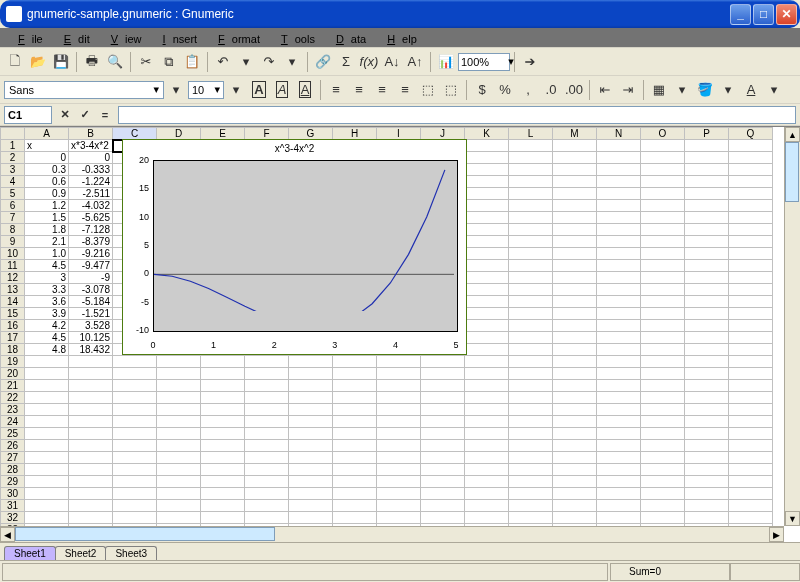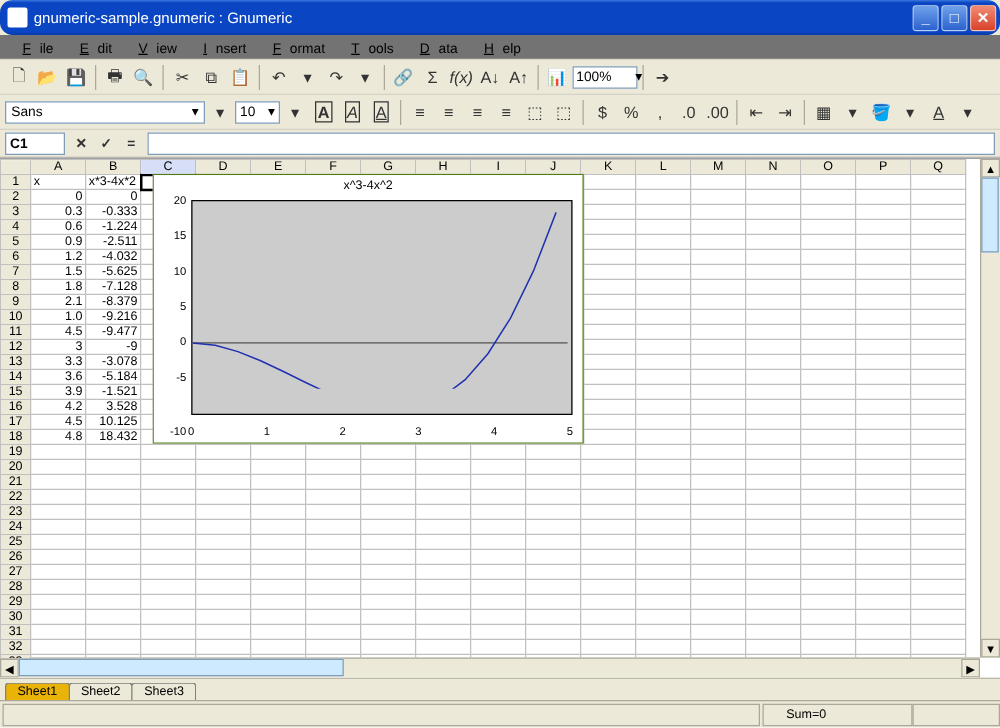--- a/index.html
+++ b/index.html
@@ -38,21 +38,21 @@
   .sel-cell{outline:2px solid #000; outline-offset:-1px;}
   .hscroll{position:absolute;bottom:0;left:0;right:16px;height:16px;background:#ece9d8;border-top:1px solid #aca899;display:flex;align-items:center;}
   .vscroll{position:absolute;top:0;right:0;bottom:16px;width:16px;background:#ece9d8;border-left:1px solid #aca899;}
   .sbtn{width:15px;height:15px;background:#ece9d8;border:1px solid #aca899;display:flex;align-items:center;justify-content:center;font-size:9px;}
   .vtrack{flex:1;position:relative;}
   .vthumb{position:absolute;left:0;top:0;width:14px;height:60px;background:#cdeaff;border:1px solid #7f9db9;}
   .htrack{flex:1;position:relative;height:15px;}
   .hthumb{position:absolute;top:0;left:0;height:14px;width:260px;background:#cdeaff;border:1px solid #7f9db9;}
   .tabs{height:18px;display:flex;align-items:flex-end;background:#ece9d8;border-top:1px solid #aca899;padding-left:4px;}
   .tab{padding:1px 9px;border:1px solid #808080;border-bottom:none;border-top-left-radius:3px;border-top-right-radius:3px;background:#ece9d8;font-size:10px;margin-right:-1px;}
-  .tab.active{background:#eab308;position:relative;z-index:1;}
+  .tab.active{background:#c4b5fd;position:relative;z-index:1;}
   .status{height:22px;border-top:1px solid #aca899;display:flex;align-items:center;font-size:10px;}
   .statcell{border:1px solid #aca899;height:18px;padding:0 18px;display:flex;align-items:center;}
   .status .wide{flex:1;margin:0 2px;}
   .chart-overlay{position:absolute; left:122px; top:12px; width:345px; height:216px; background:#fff; border:1px solid #4d7c0f;}
   .chart-title{text-align:center;font-size:10px;padding:3px 0;}
   .chart-plot{position:absolute;left:30px;top:20px;right:8px;bottom:22px;background:#cccccc;border:1px solid #000;}
   svg.axes{position:absolute;inset:0;}
   .ytick{position:absolute;left:0;width:26px;text-align:right;font-size:9px;transform:translateY(-50%);}
   .xtick{position:absolute;bottom:4px;font-size:9px;transform:translateX(-50%);}
   .boxed{border:1px solid #333;padding:0 1px;}
@@ -929,21 +929,21 @@
 
     <div class="chart-overlay">
       <div class="chart-title">x^3-4x^2</div>
       <div class="chart-plot">
         <svg class="axes" id="chartsvg">
             <line x1="0" y1="113.33333333333334" x2="303" y2="113.33333333333334" stroke="#000" stroke-width="0.6"></line>
             <path d="M0,113.33333333333334L18.18,115.22033333333334L36.36,120.26933333333334L54.54,127.56233333333333L72.72,136.18133333333333L90.89999999999999,145.20833333333334L109.08,153.72533333333334L127.26,160.81433333333334L145.44,165.55733333333333L163.62,167.03633333333335L181.79999999999998,164.33333333333334L199.98,156.53033333333335L218.16,142.70933333333335L236.34,121.95233333333334L254.52,93.34133333333332L272.7,55.95833333333334L290.88,8.885333333333335" fill="none" stroke="#2030b0" stroke-width="1.2"></path>
           </svg>
       </div>
       <div id="yticks">
-          <div class="ytick" style="top: 205px;">-10</div>
+          <div class="ytick" style="top: 190px;">-10</div>
           <div class="ytick" style="top: 161.667px;">-5</div>
           <div class="ytick" style="top: 133.333px;">0</div>
           <div class="ytick" style="top: 105px;">5</div>
           <div class="ytick" style="top: 76.6667px;">10</div>
           <div class="ytick" style="top: 48.3333px;">15</div>
           <div class="ytick" style="top: 20px;">20</div>
         </div>
       <div id="xticks">
           <div class="xtick" style="left: 30px;">0</div>
           <div class="xtick" style="left: 90.6px;">1</div>

